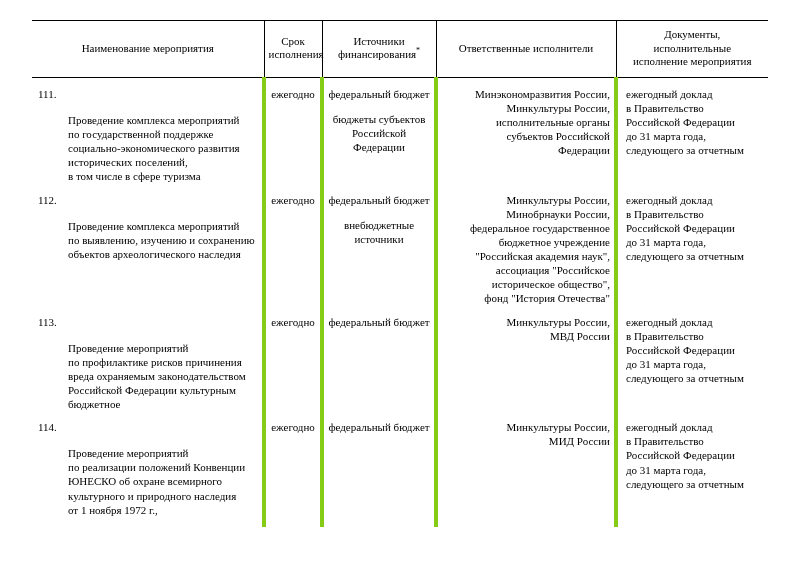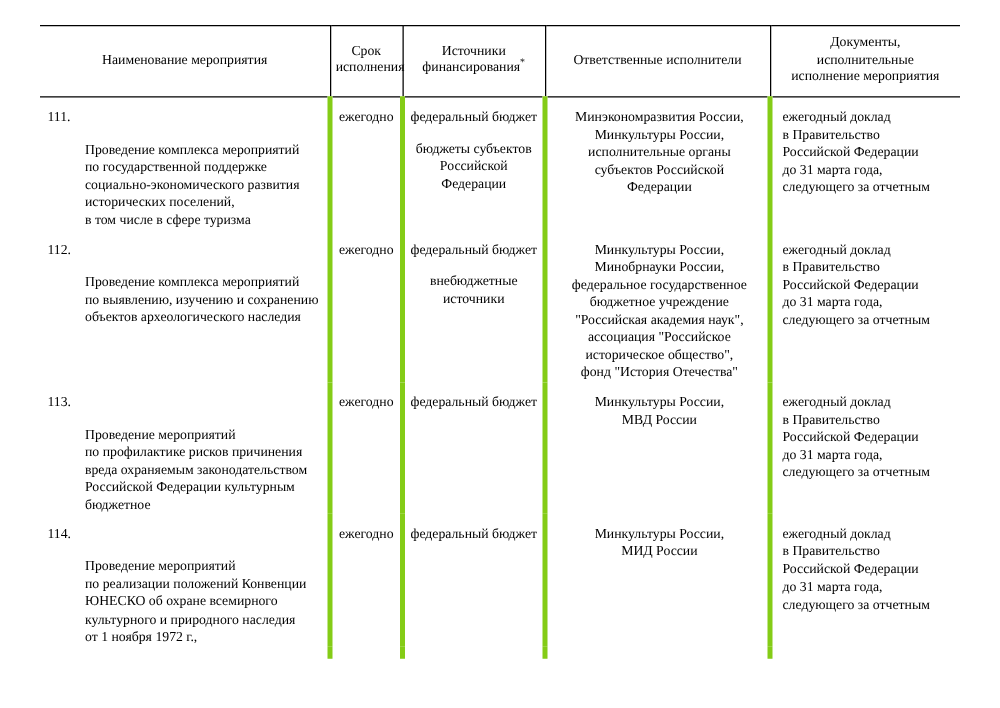--- a/index.html
+++ b/index.html
@@ -99,21 +99,21 @@
     white-space: nowrap;
   }
   .task-text {
     flex: 1 1 auto;
     margin-top: 26px;
   }
   .task-text .ln { display: block; white-space: nowrap; }
 
   td.cell-term { text-align: center; }
   td.cell-src  { text-align: center; }
-  td.cell-resp { text-align: center; padding-left: 7px; }
+  td.cell-resp { text-align: right; padding-left: 7px; }
   td.cell-docs { text-align: left; padding-left: 8px; }
 
   .ln { display: block; }
   .gap { display: block; height: 11px; }
 
   .sup {
     font-size: 8px;
     vertical-align: super;
     line-height: 0;
   }

